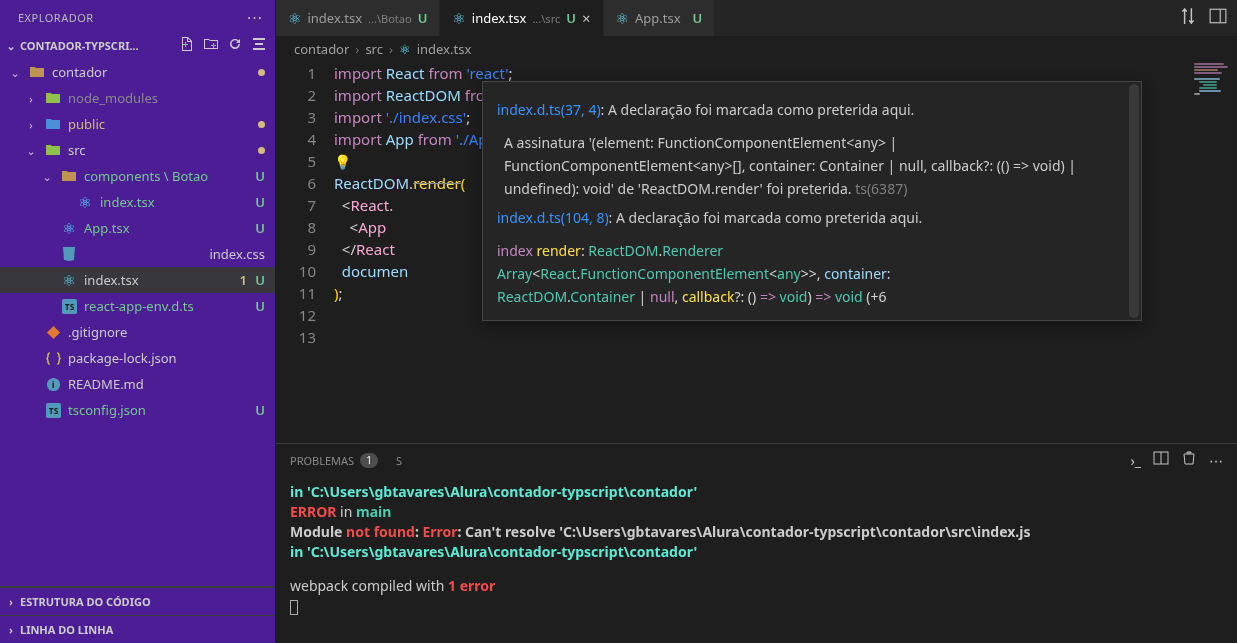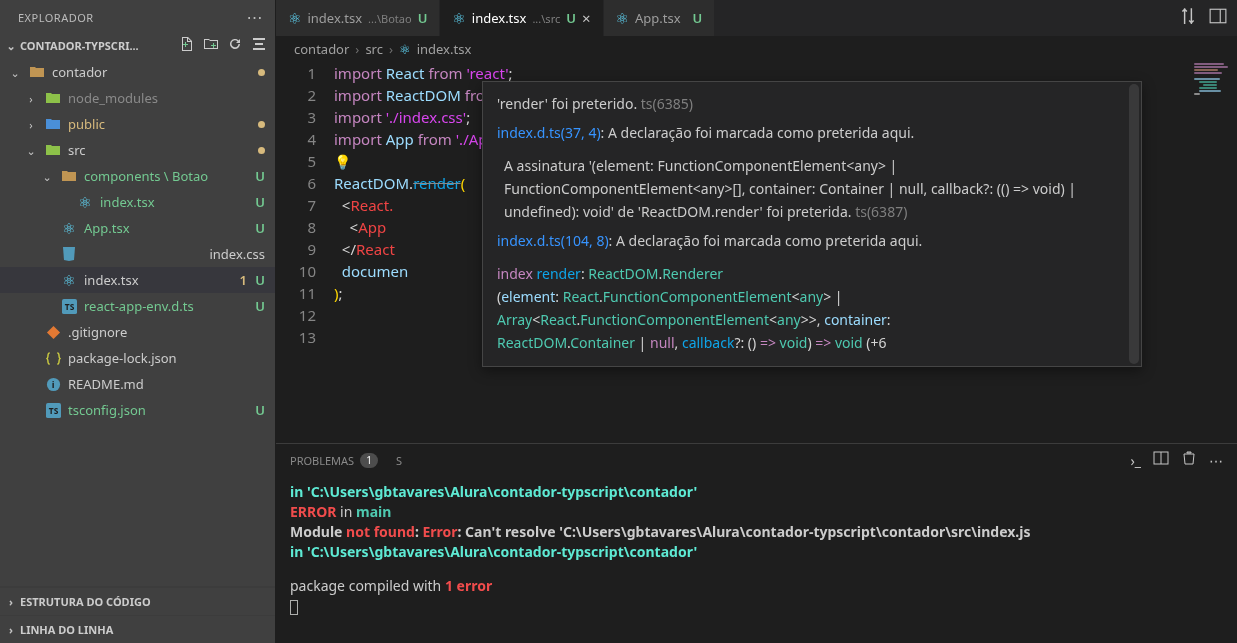--- a/index.html
+++ b/index.html
@@ -1,19 +1,19 @@
 <!DOCTYPE html>
 <html><head>
 <meta charset="utf-8">
 <style>
   * { margin:0; padding:0; box-sizing:border-box; font-family:"Segoe UI",ui-sans-serif,system-ui,sans-serif; }
   body { background:#1e1e1e; color:#cccccc; font-size:13px; width:1237px; height:643px; overflow:hidden; display:flex; }
   .mono { font-family:Consolas,"Courier New",monospace; }
   
-  .sidebar { width:276px; background:#404040; display:flex; flex-direction:column; border-right:1px solid #1e1e1e; }
+  .sidebar { width:276px; background:#4c1d95; display:flex; flex-direction:column; border-right:1px solid #1e1e1e; }
   .sb-header { display:flex; align-items:center; justify-content:space-between; padding:6px 12px 6px 18px; color:#bbbbbb; font-size:11px; letter-spacing:.5px; }
   .sb-header .dots { font-size:16px; color:#bbbbbb; }
   .sb-project { display:flex; align-items:center; justify-content:space-between; padding:2px 8px 2px 4px; font-size:11px; font-weight:700; color:#cccccc; }
   .sb-project .left { display:flex; align-items:center; gap:2px; }
   .sb-project .icons { display:flex; gap:8px; }
   .sb-project .icons svg { width:16px; height:16px; }
   .tree { flex:1; padding-top:2px; }
   .tree-row { display:flex; align-items:center; height:26px; padding-right:10px; gap:6px; color:#cccccc; cursor:pointer; position:relative; }
   .tree-row.selected { background:#37373d; }
   .tree-row .status { position:absolute; right:10px; font-weight:600; }
@@ -37,30 +37,30 @@
   .breadcrumb .sep { color:#6e6e6e; }
   .editor { flex:1; display:flex; overflow:hidden; font-size:15px; line-height:22px; position:relative; }
   .gutter { width:58px; text-align:right; color:#858585; padding-right:18px; }
   .gutter div { height:22px; }
   .code { flex:1; position:relative; }
   .code-line { height:22px; white-space:pre; }
   .bulb { color:#ffcc00; font-size:14px; }
   .tok-kw { color:#c586c0; }
   .tok-var { color:#9cdcfe; }
   .tok-type { color:#4ec9b0; }
-  .tok-str { color:#d946ef; }
+  .tok-str { color:#3b82f6; }
   .tok-punc { color:#d4d4d4; }
-  .tok-tag { color:#ef4444; }
+  .tok-tag { color:#f9a8d4; }
   .tok-brace { color:#ffd700; }
   .strike { text-decoration:line-through; text-decoration-color:#888; }
   .hover-box { position:absolute; left:148px; top:19px; width:660px; background:#252526; border:1px solid #454545; padding:10px 14px 12px; font-size:14px; line-height:23px; box-shadow:0 4px 12px rgba(0,0,0,.4); }
   .hover-box .scroll { position:absolute; right:2px; top:2px; bottom:2px; width:10px; background:rgba(121,121,121,.25); border-radius:5px; }
   .hv-link { color:#3794ff; }
   .hv-dim { color:#7f7f7f; }
-  .hv-fn { color:#0ea5e9; }
+  .hv-fn { color:#fde047; }
   .minimap { position:absolute; right:0; top:0; width:46px; height:80px; opacity:.6; }
   .minimap-line { height:2px; margin:1px 3px; border-radius:1px; }
   
   .panel { height:200px; border-top:1px solid #3c3c3c; display:flex; flex-direction:column; background:#1e1e1e; }
   .panel-tabs { display:flex; align-items:center; height:32px; padding:0 14px; gap:18px; font-size:11px; color:#8a8a8a; }
   .panel-tabs .ptab { display:flex; align-items:center; gap:6px; cursor:pointer; }
   .panel-tabs .badge { background:#4d4d4d; color:#fff; border-radius:8px; font-size:10px; padding:0 6px; height:15px; display:flex; align-items:center; }
   .panel-tabs .spacer { flex:1; }
   .panel-tabs .picons { display:flex; gap:12px; color:#c5c5c5; font-size:14px; align-items:center; }
   .terminal { flex:1; padding:6px 14px; font-size:14px; line-height:20px; overflow:hidden; }
@@ -324,26 +324,24 @@
         <div class="code-line"><span class="bulb">💡</span></div>
         <div class="code-line"><span class="tok-var">ReactDOM</span><span class="tok-punc">.</span><span class="hv-fn strike">render</span><span class="tok-brace">(</span></div>
         <div class="code-line">  <span class="tok-punc">&lt;</span><span class="tok-tag">React.</span></div>
         <div class="code-line">    <span class="tok-punc">&lt;</span><span class="tok-tag">App</span></div>
         <div class="code-line">  <span class="tok-punc">&lt;/</span><span class="tok-tag">React</span></div>
         <div class="code-line">  <span class="tok-var">documen</span></div>
         <div class="code-line"><span class="tok-brace">)</span><span class="tok-punc">;</span></div>
         <div class="code-line"></div>
         <div class="code-line"></div>
         <div class="hover-box mono">
-        <div><span>'render' foi preterido.</span> <span class="hv-dim">ts(6385)</span></div>
         <div style="margin-top:6px;"><span class="hv-link">index.d.ts(37, 4)</span><span>: A declaração foi marcada como preterida aqui.</span></div>
         <div style="margin-top:10px;margin-left:7px;"><span>A assinatura '(element: FunctionComponentElement&lt;any&gt; | FunctionComponentElement&lt;any&gt;[], container: Container | null, callback?: (() =&gt; void) | undefined): void' de 'ReactDOM.render' foi preterida. </span><span class="hv-dim">ts(6387)</span></div>
         <div style="margin-top:6px;"><span class="hv-link">index.d.ts(104, 8)</span><span>: A declaração foi marcada como preterida aqui.</span></div>
         <div style="margin-top:10px;"><span class="tok-kw">index</span> <span class="hv-fn">render</span><span class="tok-punc">: </span><span class="tok-type">ReactDOM</span><span class="tok-punc">.</span><span class="tok-type">Renderer</span></div>
-        <div><span class="tok-punc">(</span><span class="tok-var">element</span><span class="tok-punc">: </span><span class="tok-type">React</span><span class="tok-punc">.</span><span class="tok-type">FunctionComponentElement</span><span class="tok-punc">&lt;</span><span class="tok-type">any</span><span class="tok-punc">&gt; | </span></div>
         <div><span class="tok-type">Array</span><span class="tok-punc">&lt;</span><span class="tok-type">React</span><span class="tok-punc">.</span><span class="tok-type">FunctionComponentElement</span><span class="tok-punc">&lt;</span><span class="tok-type">any</span><span class="tok-punc">&gt;&gt;, </span><span class="tok-var">container</span><span class="tok-punc">:</span></div>
         <div><span class="tok-type">ReactDOM</span><span class="tok-punc">.</span><span class="tok-type">Container</span><span class="tok-punc"> | </span><span class="tok-kw">null</span><span class="tok-punc">, </span><span class="hv-fn">callback</span><span class="tok-punc">?: () </span><span class="tok-kw">=&gt;</span><span class="tok-punc"> </span><span class="tok-type">void</span><span class="tok-punc">) </span><span class="tok-kw">=&gt;</span><span class="tok-punc"> </span><span class="tok-type">void</span><span class="tok-punc"> (+6</span></div>
         <div class="scroll"></div>
       </div>
     </div>
     <div class="minimap">
       <div class="minimap-line" style="background:#c586c0;width:30px;"></div>
       <div class="minimap-line" style="background:#c586c0;width:34px;"></div>
       <div class="minimap-line" style="background:#ce9178;width:24px;"></div>
       <div class="minimap-line" style="background:#c586c0;width:28px;"></div>
@@ -378,17 +376,17 @@
             </svg></span>
         <span>⋯</span>
       </div>
     </div>
     <div class="terminal mono">
       <div class="t-dim"><b>  in 'C:\Users\gbtavares\Alura\contador-typscript\contador'</b></div>
       <div><span class="t-err">ERROR</span><span> in </span><span class="t-ok">main</span></div>
       <div><b><span>Module </span><span class="t-err2">not found</span><span>: </span><span class="t-err2">Error</span><span>: Can't resolve 'C:\Users\gbtavares\Alura\contador-typscript\contador\src\index.js</span></b></div>
       <div class="t-dim"><b>  in 'C:\Users\gbtavares\Alura\contador-typscript\contador'</b></div>
       <div style="height:14px;"></div>
-      <div><span>package compiled with </span><span class="t-err">1 error</span></div>
+      <div><span>webpack compiled with </span><span class="t-err">1 error</span></div>
       <div><span class="cursor"></span></div>
     </div>
   </div>
 </div>
 
 </body></html>

